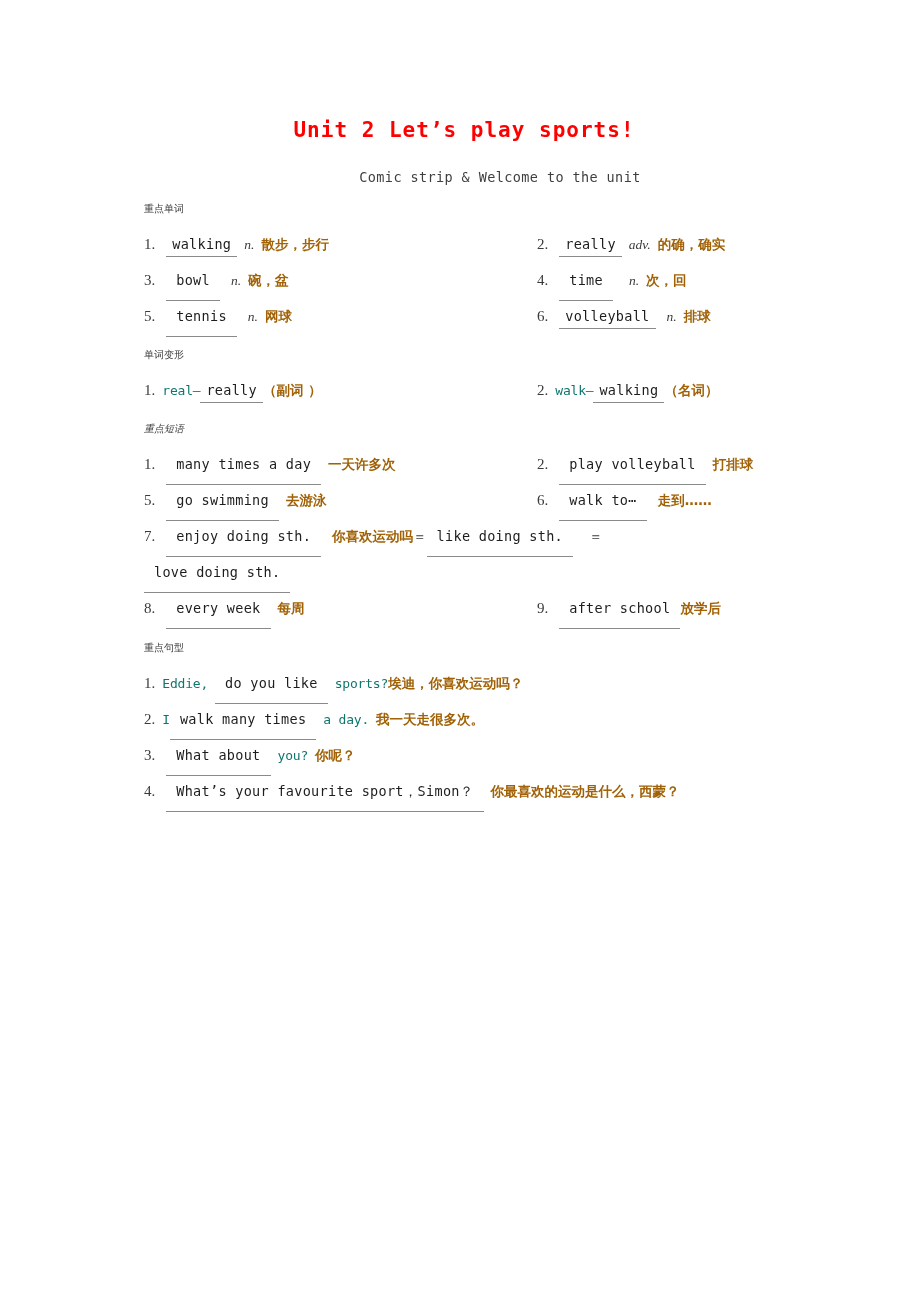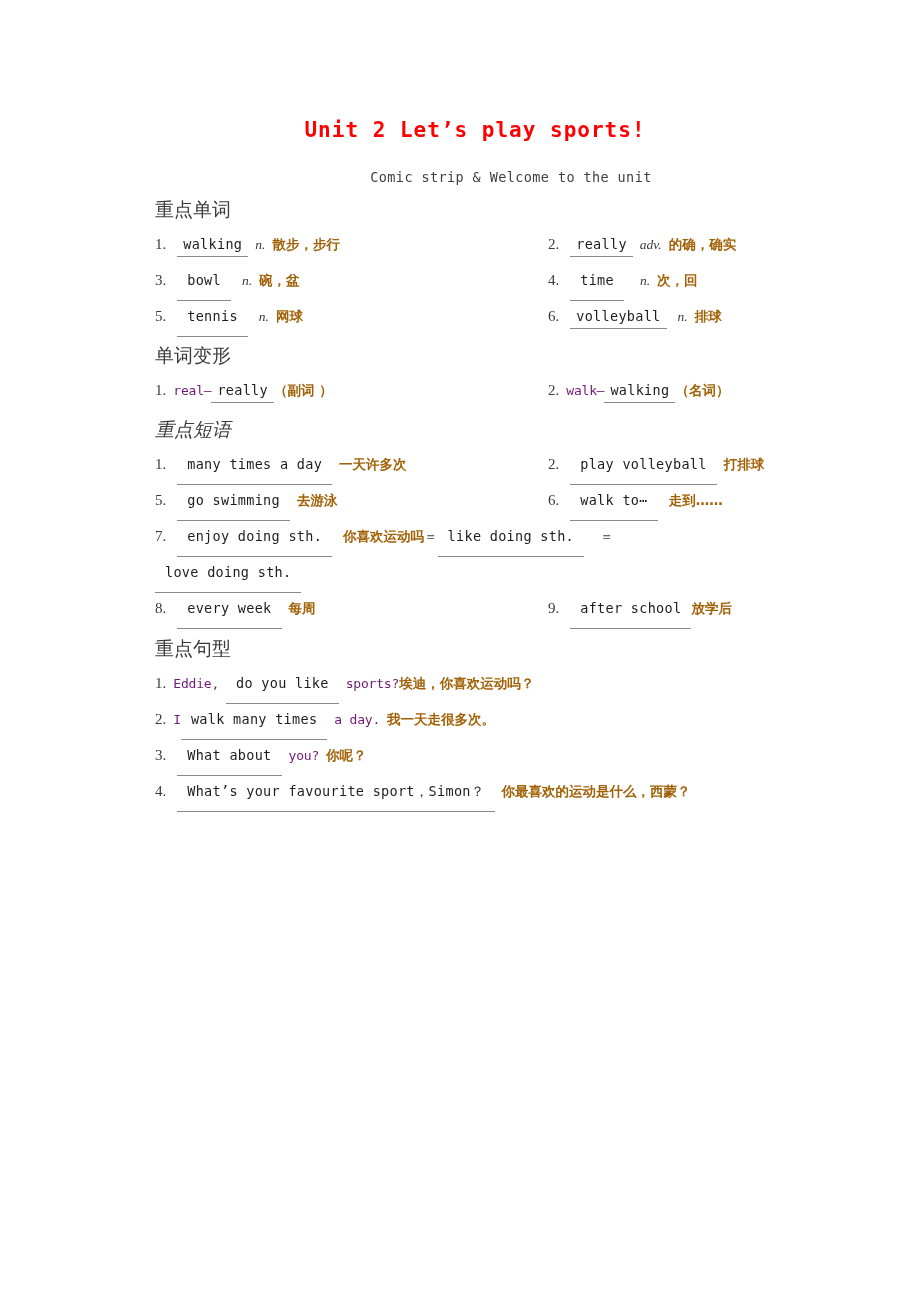--- a/index.html
+++ b/index.html
@@ -11,21 +11,21 @@
     width: 920px;
     height: 1302px;
     position: relative;
     font-family: "Liberation Serif", "DejaVu Serif", serif;
     color: #3a3a3a;
     -webkit-font-smoothing: none;
   }
 
   .page {
     position: absolute;
-    left: 15px; top: 0;
+    left: 4px; top: 0;
     width: 832px;
     height: 1302px;
     overflow: hidden;
   }
 
   
   .doc-title {
     position: absolute;
     left: 0; top: 118px;
     width: 920px;
@@ -51,21 +51,21 @@
   
   .content {
     position: absolute;
     left: 140px;
     top: 200px;
     width: 646px;
   }
 
   .section-head {
     font-family: "DejaVu Sans", "Liberation Sans", sans-serif;
-    font-size: 19px;
+    font-size: 10px;
     color: #3a3a3a;
     margin: 0 0 8px 0;
     line-height: 18px;
   }
   .sec-gap-words   { margin-top: 0px; }
   .sec-gap-forms   { margin-top: 12px; }
   .sec-gap-phrases { margin-top: 12px; font-style: italic; }
   .sec-gap-sent    { margin-top: 13px; }
 
   .row {
@@ -88,21 +88,21 @@
   .num {
     font-family: "Liberation Serif", serif;
     font-size: 15px;
     color: #3a3a3a;
   }
 
   
   .en {
     font-family: "DejaVu Sans Mono", "Liberation Mono", monospace;
     font-size: 13px;
-    color: #701a75;
+    color: #0f766e;
     letter-spacing: -0.2px;
   }
 
   
   .ans {
     font-family: "DejaVu Sans Mono", "Liberation Mono", monospace;
     font-weight: normal;
     font-size: 13.5px;
     color: #1d1d1d;
     border-bottom: 1px solid #8a8a8a;

